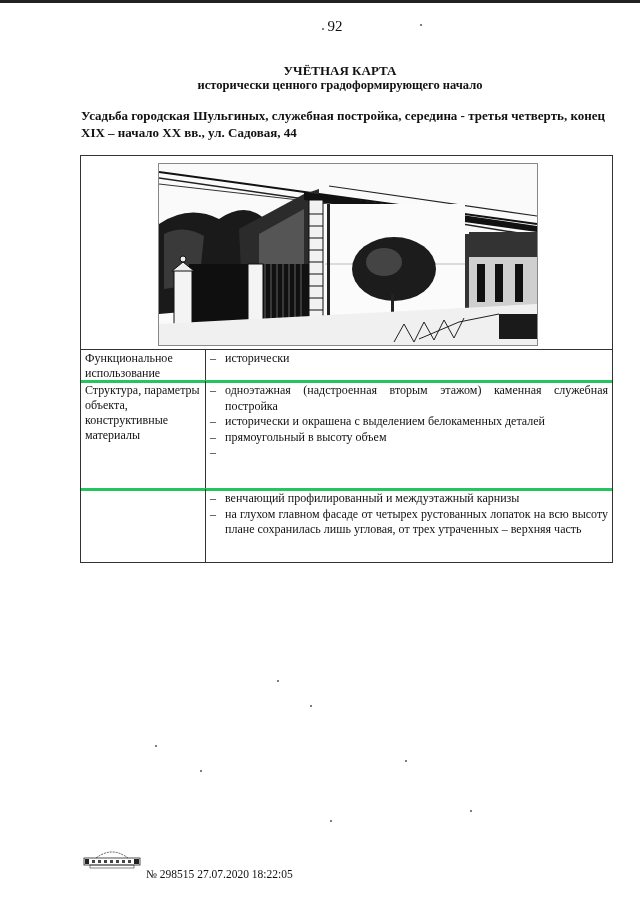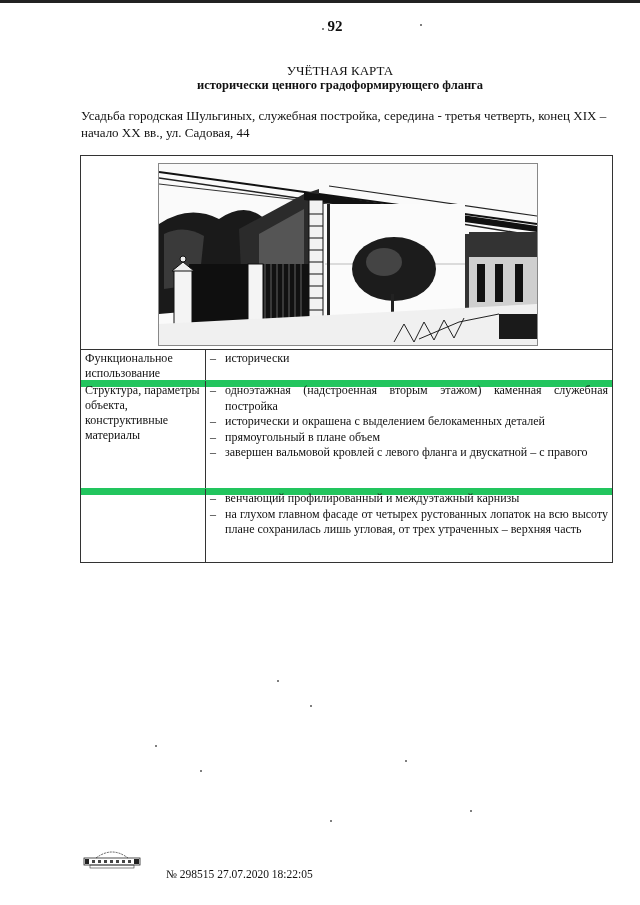--- a/index.html
+++ b/index.html
@@ -1,49 +1,49 @@
 <!DOCTYPE html>
 <html><head>
 <meta charset="utf-8">
 <style>
   html, body { margin: 0; padding: 0; }
   body {
     width: 640px; height: 905px; background: #ffffff; position: relative; overflow: hidden;
     font-family: "Liberation Serif", "DejaVu Serif", serif; color: #111;
   }
   .top-edge { position: absolute; left: 0; top: 0; width: 640px; height: 3px; background: #222; }
-  .page-number { position: absolute; top: 18px; left: 0; width: 640px; text-align: center; font-size: 15px; padding-left: 30px; box-sizing: border-box; font-weight: bold; }
-  .title { position: absolute; top: 63px; left: 0; width: 640px; text-align: center; font-weight: normal; font-size: 13px; padding-left: 40px; box-sizing: border-box; }
+  .page-number { position: absolute; top: 18px; left: 0; width: 640px; text-align: center; font-size: 15px; padding-left: 30px; box-sizing: border-box; }
+  .title { position: absolute; top: 63px; left: 0; width: 640px; text-align: center; font-weight: bold; font-size: 13px; padding-left: 40px; box-sizing: border-box; }
   .subtitle { position: absolute; top: 78px; left: 0; width: 640px; text-align: center; font-weight: bold; font-size: 12.5px; padding-left: 40px; box-sizing: border-box; }
-  .object-name { position: absolute; top: 107px; left: 81px; width: 530px; font-weight: normal; font-size: 13px; line-height: 17px; }
+  .object-name { position: absolute; top: 107px; left: 81px; width: 530px; font-weight: bold; font-size: 13px; line-height: 17px; }
 
   .card-table { position: absolute; left: 80px; top: 155px; width: 533px; height: 408px; border: 1px solid #333; box-sizing: border-box; }
   .photo-cell { position: absolute; left: 0; top: 0; width: 531px; height: 193px; border-bottom: 1px solid #333; }
   .photo { position: absolute; left: 77px; top: 7px; width: 378px; height: 181px; border: 1px solid #888; overflow: hidden; background: #fff; }
 
-  .row { position: absolute; left: 0; width: 531px; border-bottom: 7px solid #22c55e; }
+  .row { position: absolute; left: 0; width: 531px; border-bottom: 3px solid #22c55e; }
   .row.last { border-bottom: none; }
   .row .label { position: absolute; left: 4px; top: 2px; width: 118px; font-size: 12px; line-height: 15px; }
   .row .divider { position: absolute; left: 124px; top: 0; bottom: 0; border-left: 1px solid #333; }
   .row .content { position: absolute; left: 129px; top: 2px; width: 398px; font-size: 12px; line-height: 15.5px; }
   .item { position: relative; padding-left: 15px; text-align: justify; }
   .item .dash { position: absolute; left: 0; top: 0; }
 
   .footer-stamp { position: absolute; left: 82px; top: 848px; width: 62px; height: 22px; }
-  .footer-text { position: absolute; left: 146px; top: 868px; font-size: 11.5px; margin-left: 20px; }
+  .footer-text { position: absolute; left: 146px; top: 868px; font-size: 11.5px; }
   .speck { position: absolute; width: 2px; height: 2px; background: #555; border-radius: 1px; }
 </style>
 </head>
 <body>
 
 <div class="top-edge"></div>
 
 <div class="page-number">92</div>
 <div class="title">УЧЁТНАЯ  КАРТА</div>
-<div class="subtitle">исторически ценного градоформирующего фланга</div>
+<div class="subtitle">исторически ценного градоформирующего начало</div>
 <div class="object-name">Усадьба городская Шульгиных, служебная постройка, середина - третья четверть, конец XIX – начало XX вв., ул. Садовая, 44</div>
 
 <div class="card-table">
   <div class="photo-cell">
     <div class="photo">
       <svg width="378" height="181" viewBox="0 0 378 181">
 
         <rect x="0" y="0" width="378" height="181" fill="#fafafa"></rect>
 
         <path d="M0 8 L160 30 L378 60" stroke="#111" stroke-width="2" fill="none"></path>
@@ -124,22 +124,22 @@
       <div class="item"><span class="dash">–</span><span>исторически</span></div>
     </div>
   </div>
 
   <div class="row" style="top:225px;height:107px;">
     <div class="label">Структура, параметры объекта, конструктивные материалы</div>
     <div class="divider"></div>
     <div class="content">
       <div class="item"><span class="dash">–</span><span>одноэтажная (надстроенная вторым этажом) каменная служебная постройка</span></div>
       <div class="item"><span class="dash">–</span><span>исторически и окрашена с выделением белокаменных деталей</span></div>
-      <div class="item"><span class="dash">–</span><span>прямоугольный в плане объем</span></div>
-      <div class="item"><span class="dash">–</span><span>завершен вальмовой кровлей с левого фланга и двускатной – с правого</span></div>
+      <div class="item"><span class="dash">–</span><span>прямоугольный в высоту объем</span></div>
+      <div class="item"><span class="dash">–</span></div>
     </div>
   </div>
 
   <div class="row last" style="top:333px;height:73px;">
     <div class="divider"></div>
     <div class="content">
       <div class="item"><span class="dash">–</span><span>венчающий профилированный и междуэтажный карнизы</span></div>
       <div class="item"><span class="dash">–</span><span>на глухом главном фасаде от четырех рустованных лопаток на всю высоту плане сохранилась лишь угловая, от трех утраченных – верхняя часть</span></div>
     </div>
   </div>

